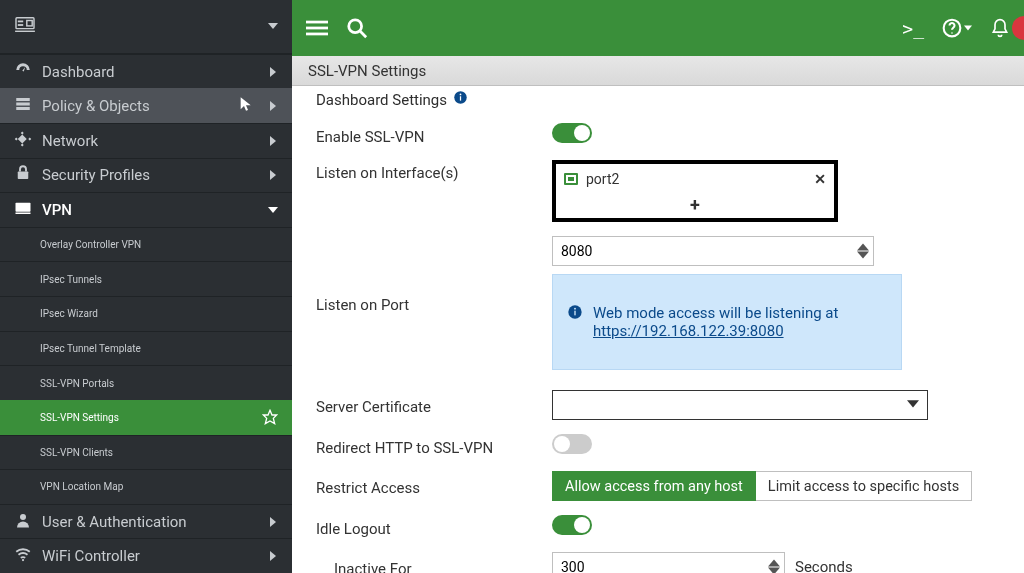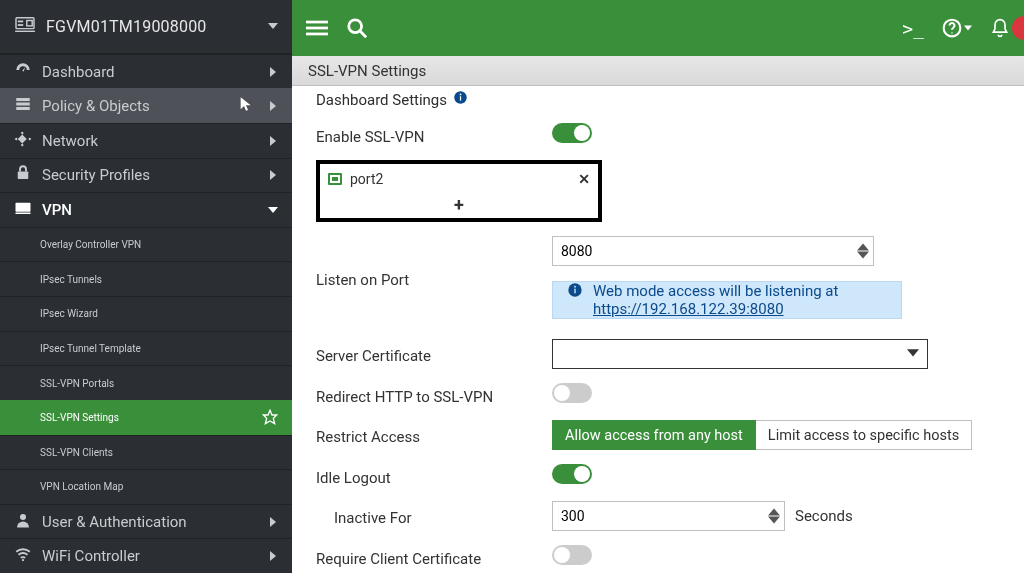--- a/index.html
+++ b/index.html
@@ -47,21 +47,21 @@
 .if-port-icon { width: 14px; height: 12px; border: 2px solid #3a8f3a; border-radius: 1px; position: relative; }
 .if-port-icon::after { content: ""; position: absolute; inset: 2px; background: #3a8f3a; }
 .if-row .x { margin-left: auto; font-weight: bold; color: #333; cursor: pointer; }
 .if-add { text-align: center; height: 24px; line-height: 22px; font-weight: bold; font-size: 18px; cursor: pointer; color: #333; }
 
 .num-input { width: 322px; height: 30px; border: 1px solid #bfbfbf; padding: 0 20px 0 8px; font-size: 14px; position: relative; display: flex; align-items: center; }
 .num-input input { border: none; outline: none; width: 100%; font-size: 14px; }
 .spin { position: absolute; right: 2px; top: 2px; bottom: 2px; width: 14px; display: flex; flex-direction: column; justify-content: center; gap: 0px; }
 .spin svg { display: block; cursor: pointer; }
 
-.notice { width: 350px; background: #cfe7fb; border: 1px solid #b8d8f4; padding: 0 14px; display: flex; gap: 10px; color: #0b4a8a; font-size: 15px; margin-top: 15px; }
+.notice { width: 350px; background: #cfe7fb; border: 1px solid #b8d8f4; padding: 29px 14px; display: flex; gap: 10px; color: #0b4a8a; font-size: 15px; margin-top: 8px; }
 .notice a { color: #0b4a8a; text-decoration: underline; }
 
 .select-box { width: 376px; height: 30px; border: 1px solid #333; display: flex; align-items: center; padding: 0 8px; cursor: pointer; }
 .select-box .arrow { margin-left: auto; }
 
 .seg { display: flex; }
 .seg .opt { height: 30px; padding: 0 12px; display: flex; align-items: center; border: 1px solid #3a8f3a; cursor: pointer; font-size: 14.5px; }
 .seg .opt.active { background: #3a8f3a; color: #fff; }
 .seg .opt:not(.active) { background: #fff; color: #333; border-color: #bfbfbf; border-left: none; }
 
@@ -112,21 +112,20 @@
   <div class="sb-header">
     <span>
       <svg width="22" height="18" viewBox="0 0 24 20" fill="none" stroke="#c8ccd0" stroke-width="1.6">
           <rect x="2" y="2" width="20" height="12" rx="1"></rect>
           <rect x="4" y="5" width="6" height="2" fill="#c8ccd0" stroke="none"></rect>
           <rect x="4" y="9" width="6" height="2" fill="#c8ccd0" stroke="none"></rect>
           <rect x="14" y="5" width="6" height="6" fill="none"></rect>
           <line x1="1" y1="17" x2="23" y2="17"></line>
         </svg>
     </span>
-    <span class="hostname">FGVM01TM19008000</span>
     <span class="caret">
       <svg width="10" height="10" viewBox="0 0 10 10" fill="#c8ccd0">
           <polygon points="0,2 10,2 5,8"></polygon>
         </svg>
     </span>
   </div>
 
   <div class="sb-item top-level">
     <span><svg width="18" height="18" viewBox="0 0 24 24" fill="#c8ccd0">
           <path d="M12 3a9 9 0 0 0-9 9h4a5 5 0 0 1 10 0h4a9 9 0 0 0-9-9zM11 13l4-5-2 6z"></path>
@@ -251,20 +250,21 @@
             <circle cx="12" cy="7" r="1.4" fill="#fff"></circle>
           </svg></span>
     </div>
 
     <div class="row">
       <div class="lbl">Enable SSL-VPN</div>
       <div class="ctrl"><span class="toggle on"><span class="knob"></span></span></div>
     </div>
 
     <div class="row align-top">
+      <div class="lbl">Listen on Interface(s)</div>
       <div class="ctrl">
         <div class="if-box">
           <div class="if-row">
             <span class="if-port-icon"></span>
             <span>port2</span>
             <span class="x">✕</span>
           </div>
           <div class="if-add">+</div>
         </div>
       </div>

